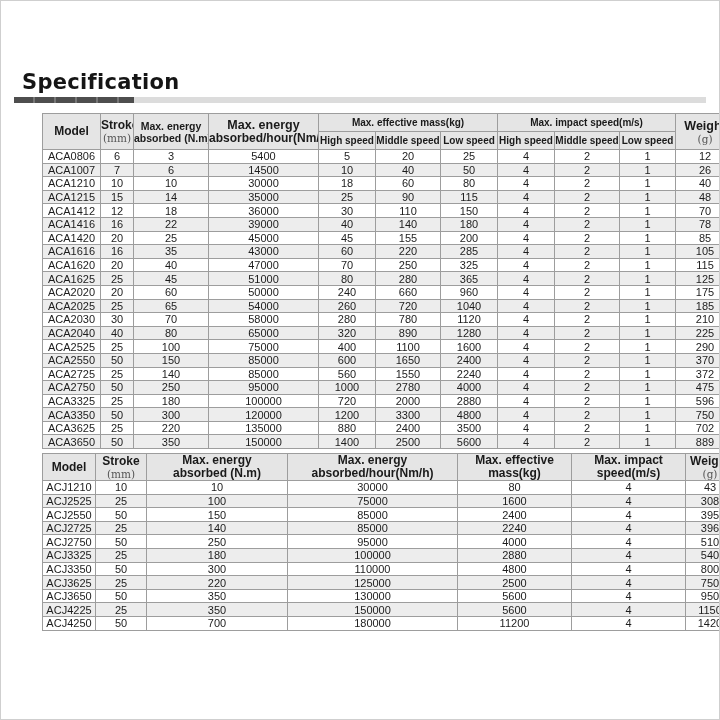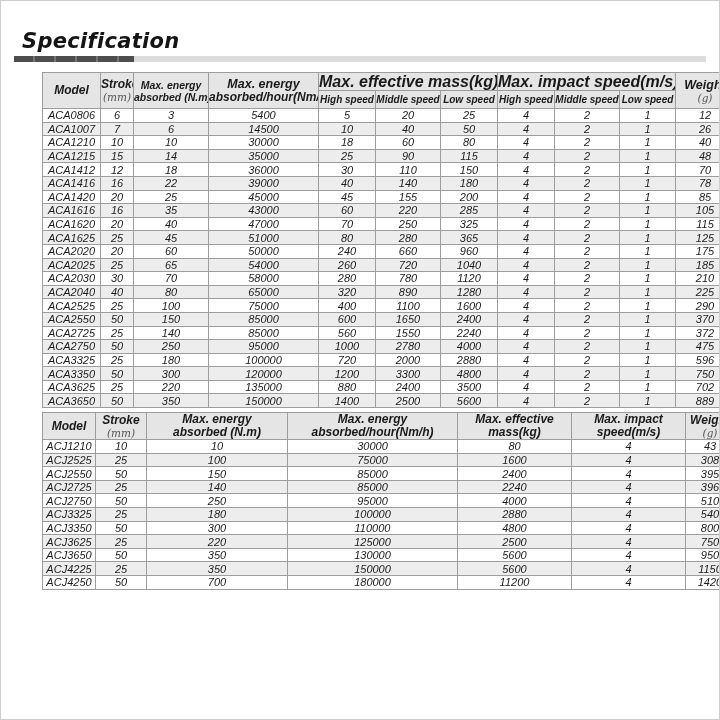--- a/index.html
+++ b/index.html
@@ -5,21 +5,21 @@
   html, body { margin:0; padding:0; }
   body {
     width:720px; height:720px;
     box-sizing:border-box;
     background:#ffffff;
     border:1px solid #cfcfcf;
     font-family:"Liberation Sans", sans-serif;
     color:#1c1c1c;
     overflow:hidden;
   }
-  .page { padding:28px 13px 0 13px;font-style:italic; }
+  .page { padding:69px 13px 0 13px; }
 
   .page-title {
     margin:0 0 3px 8px;
     font-family:"DejaVu Sans", sans-serif;
     font-size:21px;
     font-weight:bold;
     color:#151515;
     letter-spacing:0.3px;
   }
   .title-bar {
@@ -58,21 +58,21 @@
     height:12.6px;
     line-height:12px;
     background:#ffffff;
   }
   table.spec tbody tr:nth-child(even) td { background:#ededed; }
 
   .h-main  { font-size:12px; line-height:13px; }
   .h-big   { font-size:12.5px; line-height:14px; }
   .h-small { font-size:10.5px; line-height:12px; }
   .h-sub   { font-size:10px;  line-height:16px; height:17px; }
-  .h-group { font-size:16px; line-height:17px; height:17px; }
+  .h-group { font-size:10px; line-height:17px; height:17px; }
   .unit {
     font-family:"DejaVu Serif", serif;
     font-weight:normal;
     font-size:10.5px;
     line-height:12px;
     color:#555555;
     text-align:center;
   }
   .t2 { margin-top:4px; }
   .t2 thead th { height:18px; }

